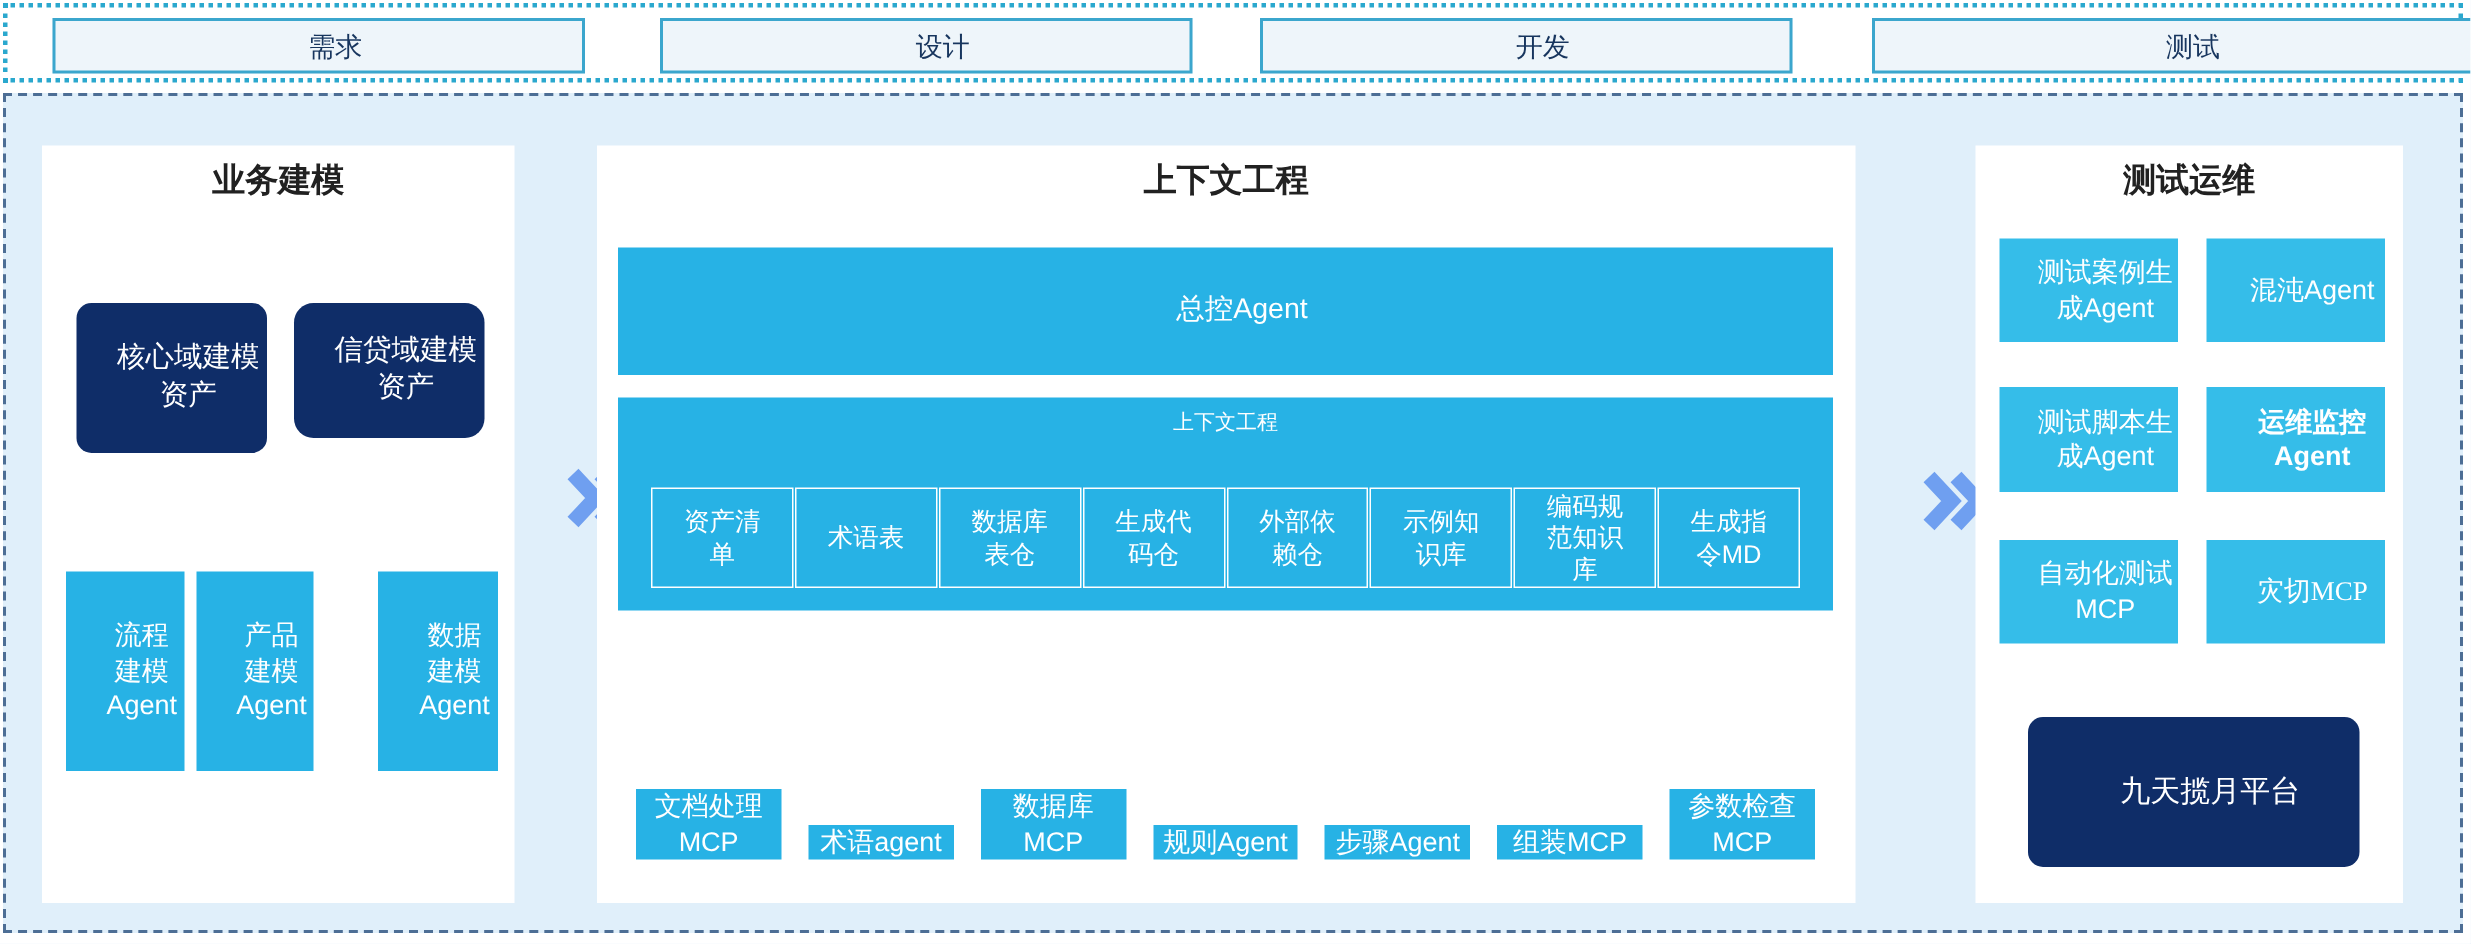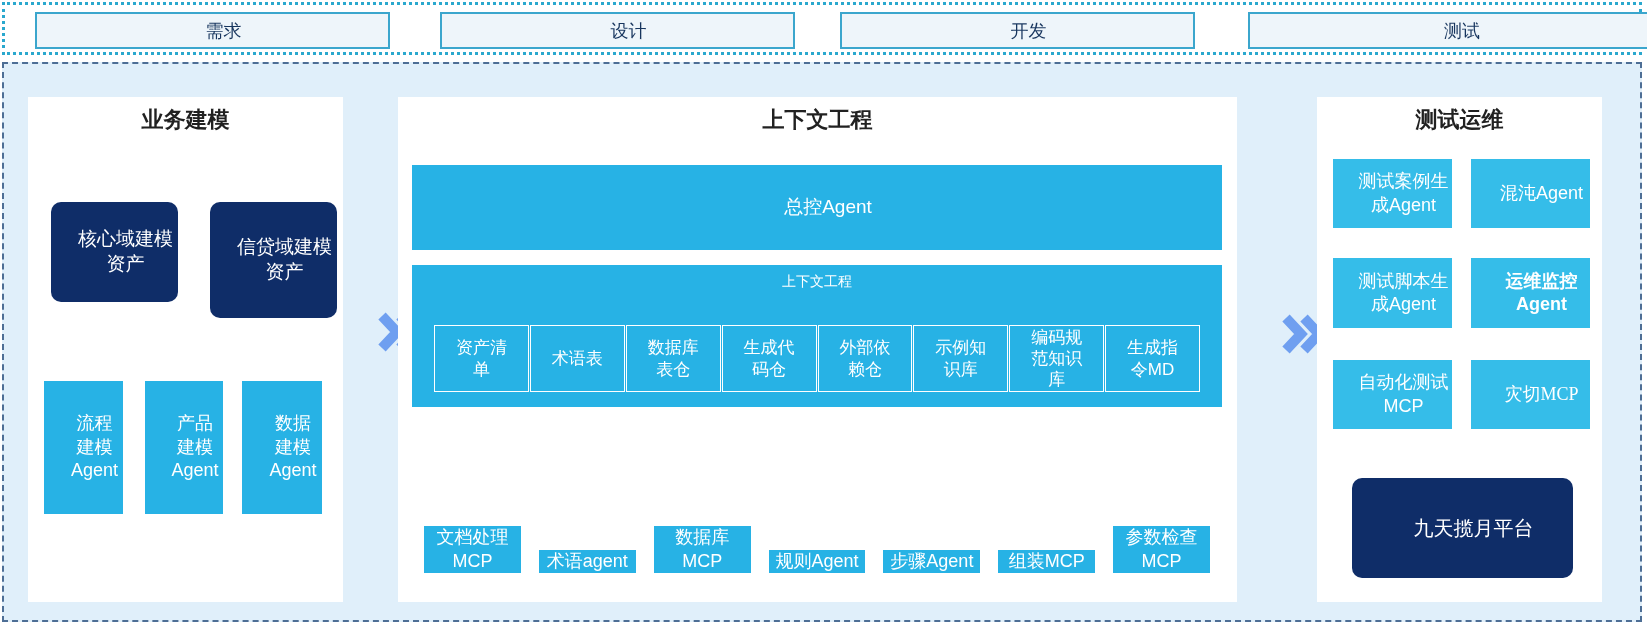--- a/index.html
+++ b/index.html
@@ -59,29 +59,29 @@
   <div class="abs stage" style="left:440px;top:12px;width:355px;height:37px;">设计</div>
   <div class="abs stage" style="left:840px;top:12px;width:355px;height:37px;">开发</div>
   <div class="abs stage" style="left:1248px;top:12px;width:406px;height:37px;">测试</div>
 
   <div class="abs region" style="left:2px;top:62px;width:1640px;height:560px;"></div>
 
   <div class="abs panel" style="left:28px;top:97px;width:315px;height:505px;">
     <div class="panel-title">业务建模</div>
     <div class="abs box navy fs19" style="left:23px;top:105px;width:127px;height:100px;">核心域建模
 资产</div>
-    <div class="abs box navy fs19" style="left:182px;top:105px;width:127px;height:116px;">信贷域建模
+    <div class="abs box navy fs19" style="left:168px;top:105px;width:127px;height:90px;border-radius:13px;">信贷域建模
 资产</div>
     <div class="abs box cyan fs18" style="left:16px;top:284px;width:79px;height:133px;">流程
 建模
 Agent</div>
-    <div class="abs box cyan fs18" style="left:117px;top:284px;width:78px;height:133px;">产品
+    <div class="abs box cyan fs18" style="left:103px;top:284px;width:78px;height:133px;">产品
 建模
 Agent</div>
-    <div class="abs box cyan fs18" style="left:214px;top:284px;width:80px;height:133px;">数据
+    <div class="abs box cyan fs18" style="left:224px;top:284px;width:80px;height:133px;">数据
 建模
 Agent</div>
   </div>
 
   <div class="abs arrow" style="left:354px;top:312px;">
     <svg viewBox="0 0 46 40" width="46" height="40">
       <path d="M6 4 L21 20 L6 36"></path>
       <path d="M24 4 L39 20 L24 36"></path>
     </svg>
   </div>

